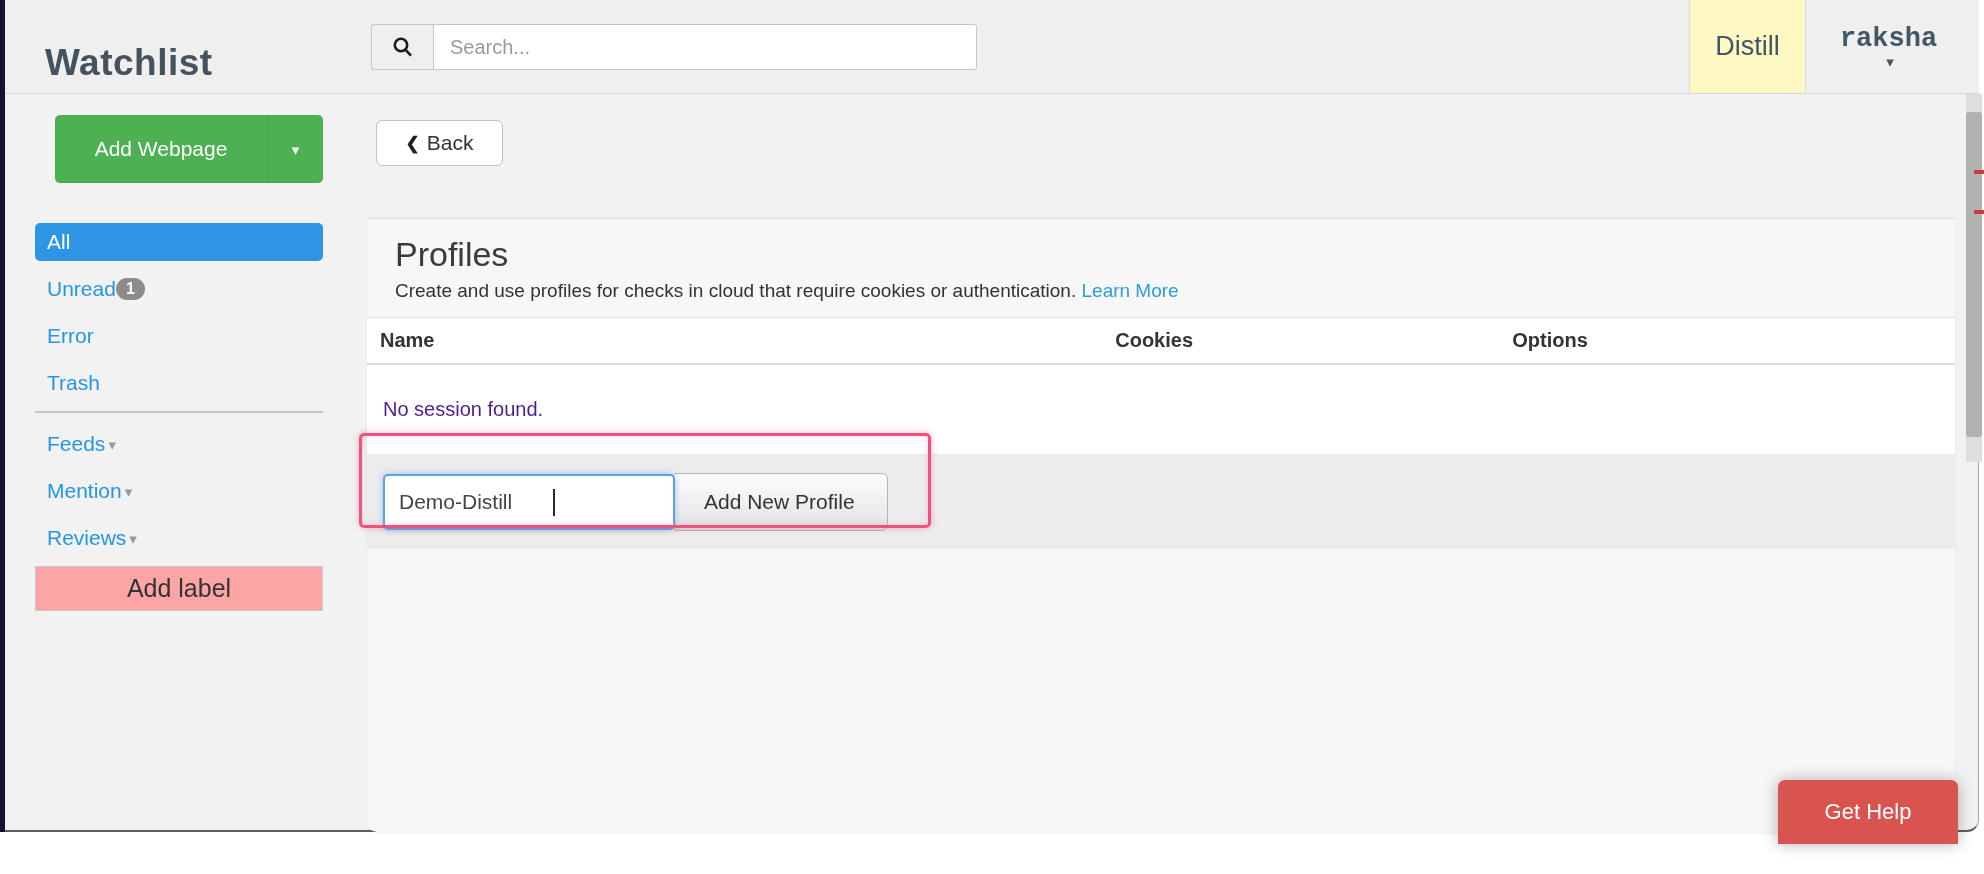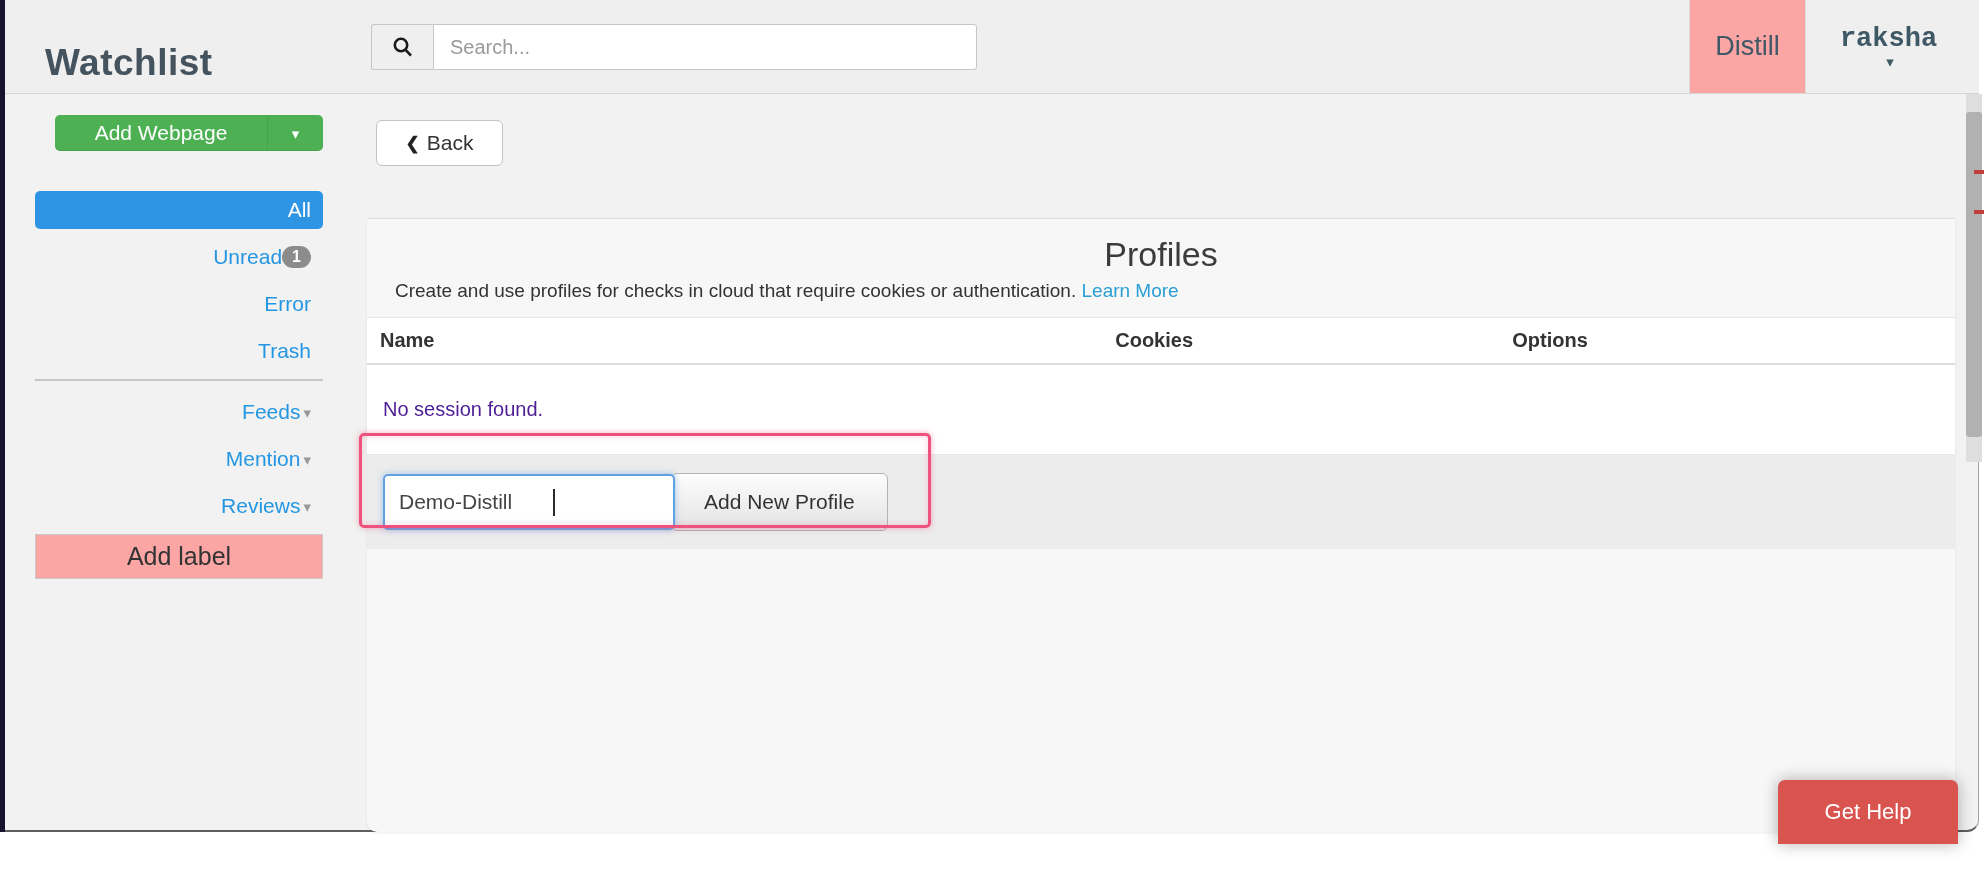--- a/index.html
+++ b/index.html
@@ -15,55 +15,55 @@
   
   #header { position:absolute; left:5px; top:0; width:1974px; height:94px; background:#efefef; border-bottom:1px solid #d6d6d6; }
   #app-title { position:absolute; left:40px; top:16px; height:93px; display:flex; align-items:center;
                font-size:37px; font-weight:bold; color:#44535e; letter-spacing:0.5px; }
   #search-group { position:absolute; left:366px; top:24px; height:46px; display:flex; }
   #search-icon-box { width:62px; height:46px; background:#efefef; border:1px solid #c6c6c6; border-right:none;
                      border-radius:3px 0 0 3px; display:flex; align-items:center; justify-content:center; }
   #search-input { width:544px; height:46px; background:#ffffff; border:1px solid #c6c6c6; border-radius:0 3px 3px 0;
                   font-size:20px; color:#333; padding:12px 16px; outline:none; font-family:"Liberation Sans", sans-serif; }
   #search-input::placeholder { color:#9a9a9a; opacity:1; }
-  #distill-box { position:absolute; left:1684px; top:0; width:117px; height:93px; background:#fca5a5;
+  #distill-box { position:absolute; left:1684px; top:0; width:117px; height:93px; background:#fef9c3;
                  border-left:1px solid #dcdcdc; border-right:1px solid #dcdcdc;
                  display:flex; align-items:center; justify-content:center; font-size:27px; color:#3f5866; cursor:pointer; }
   #user-menu { position:absolute; left:1801px; top:0; width:165px; height:93px; display:flex; align-items:center;
                justify-content:center; cursor:pointer;flex-direction:column; }
   #user-name { font-family:"Liberation Mono", monospace; font-size:27px; color:#3e5866; font-weight:bold; }
   .caret { font-size:15px; color:#3e5866; margin-left:3px; line-height:1; }
 
   
   #sidebar { position:absolute; left:35px; top:115px; width:288px; }
-  #add-webpage { height:36px; background:#4db153; border-radius:5px; display:flex; color:#fff; cursor:pointer;
+  #add-webpage { height:68px; background:#4db153; border-radius:5px; display:flex; color:#fff; cursor:pointer;
                  box-shadow:inset 0 -1px 0 rgba(0,0,0,0.08);margin-left:20px; }
   #add-webpage .label-part { flex:1; display:flex; align-items:center; justify-content:center; font-size:21px; }
   #add-webpage .caret-part { width:56px; border-left:1px solid #42a548; display:flex; align-items:center; justify-content:center; }
   #add-webpage .caret-part .caret { color:#ffffff; margin:0; }
   #side-nav { margin-top:40px; }
-  .nav-item { height:38px; display:flex; align-items:center; justify-content:flex-end; padding:0 12px;
+  .nav-item { height:38px; display:flex; align-items:center; justify-content:flex-start; padding:0 12px;
               font-size:21px; color:#2596e3; margin-bottom:9px; border-radius:5px; cursor:pointer; }
   .nav-item.active { background:#2e95e4; color:#ffffff; }
   .badge { background:#8c8c8c; color:#fff; border-radius:12px; font-size:16px; font-weight:bold; padding:3px 10px; line-height:1; }
   .nav-divider { border-top:2px solid #c6c6c6; margin:6px 0 12px 0; }
   .nav-item .caret { color:#9a9a9a; }
   #add-label { margin-top:8px; height:45px; background:#fca5a5; border:1px solid #c9c9c9; border-radius:0;
                display:flex; align-items:center; justify-content:center; font-size:25px; color:#333; cursor:pointer; }
 
   
   #back-btn { position:absolute; left:376px; top:120px; width:127px; height:46px; background:#ffffff;
               border:1px solid #c3c3c3; border-radius:6px; display:flex; align-items:center; justify-content:center;
               gap:7px; font-size:21px; color:#333; cursor:pointer; }
   #back-chevron { font-size:17px; font-weight:bold; color:#222; }
 
   #card { position:absolute; left:367px; top:218px; width:1588px; height:614px; background:#f6f7f6;
           border-top:1px solid #dfdfdf; border-radius:0 0 10px 10px; box-shadow:0 1px 3px rgba(0,0,0,0.07); }
   #card-header { padding:16px 28px 14px 28px; }
-  #profiles-title { font-size:34px; font-weight:400; color:#3b3b3b; line-height:38px;text-align:center; }
+  #profiles-title { font-size:34px; font-weight:400; color:#3b3b3b; line-height:38px; }
   #profiles-desc { margin-top:6px; font-size:19px; color:#333; line-height:24px; }
   #learn-more { color:#2a9fd6; text-decoration:none; cursor:pointer; }
 
   #profiles-table { width:100%; border-collapse:collapse; }
   #profiles-table thead tr { background:#ffffff; }
   #profiles-table th { text-align:left; font-size:20px; font-weight:bold; color:#333; padding:11px 13px;
                        border-top:1px solid #e3e3e3; border-bottom:2px solid #dddddd; }
   #profiles-table td.empty-cell { background:#ffffff; font-size:20px; color:#4c1d95; padding:33px 16px;
                                   border-bottom:1px solid #e8e8e8; }
   th.col-name { width:46.3%; } th.col-cookies { width:25%; } th.col-options { width:28.7%; }

